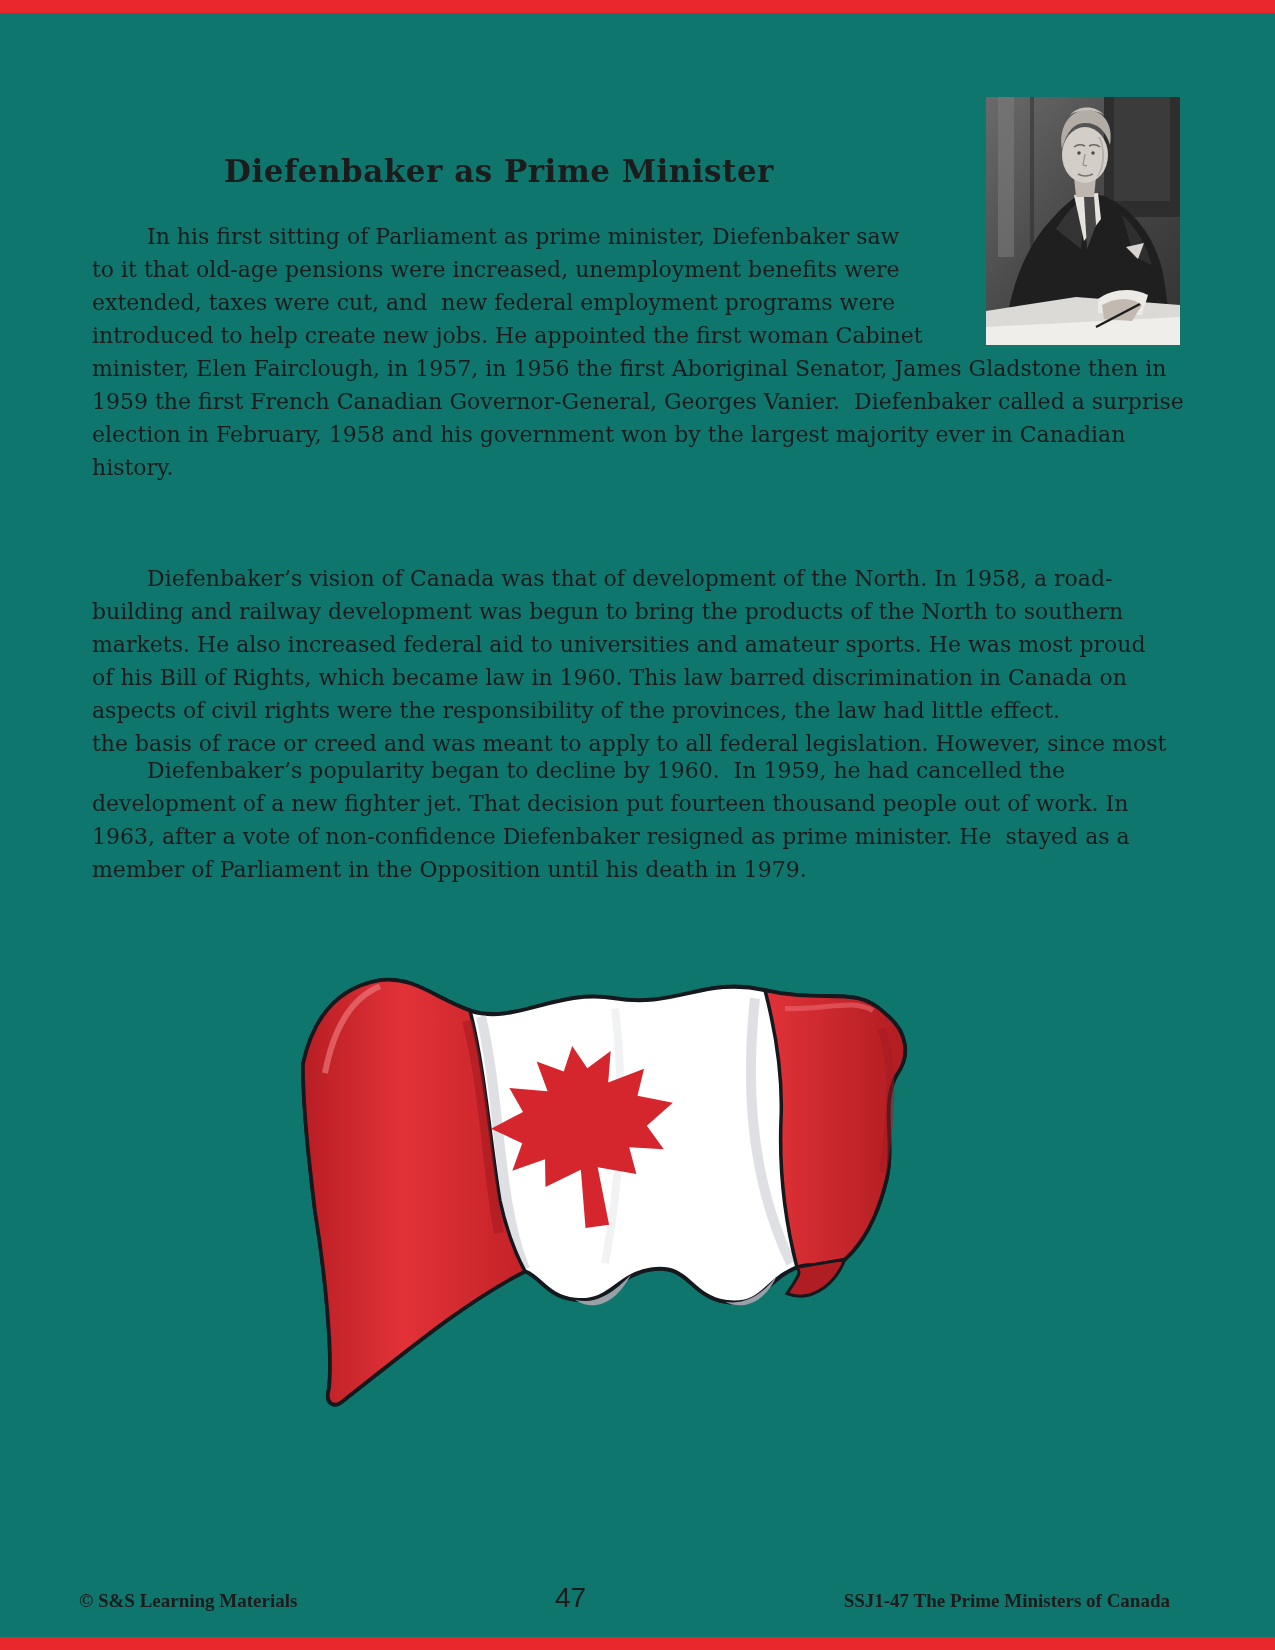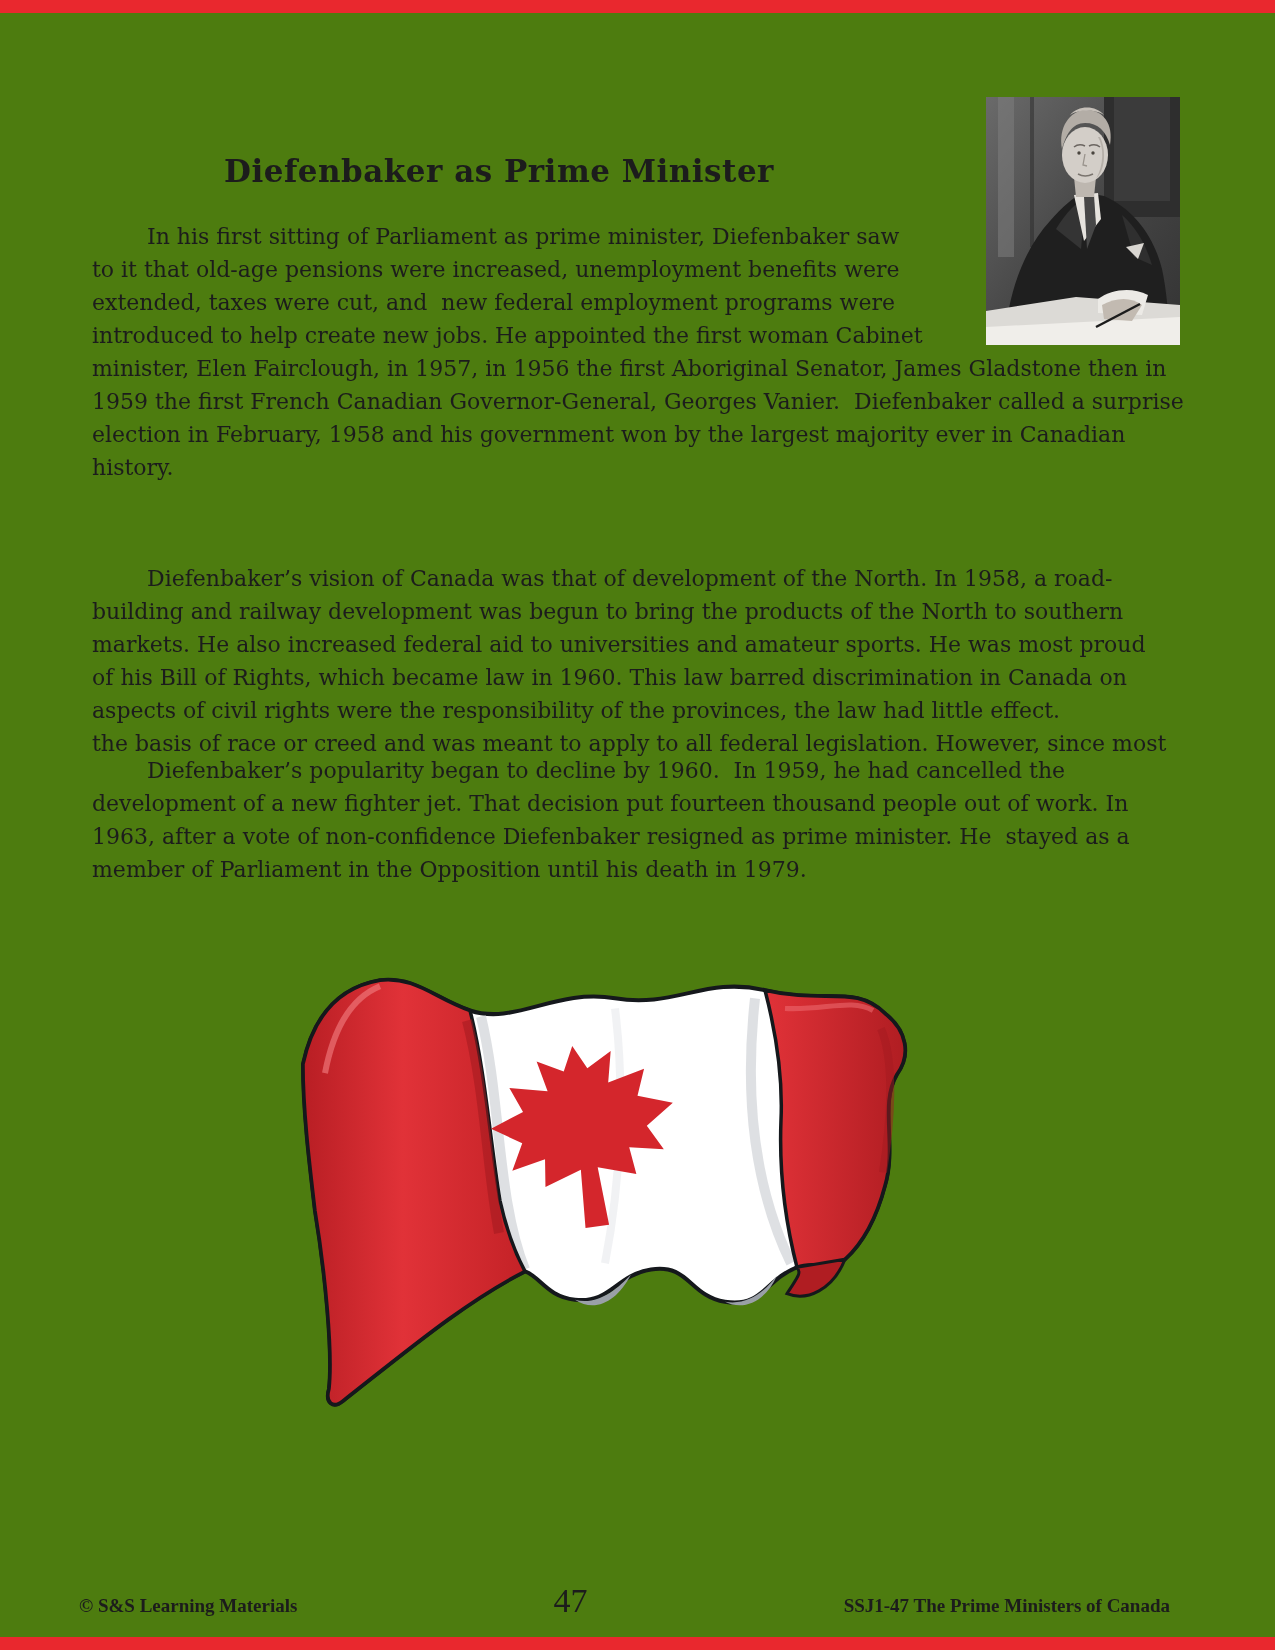--- a/index.html
+++ b/index.html
@@ -1,19 +1,19 @@
 <!DOCTYPE html>
 <html><head>
 <meta charset="utf-8">
 <style>
   html,body{margin:0;padding:0;background:#fff;}
   .page{
     position:relative;
     width:1275px;height:1650px;
-    background:#4d7c0f;
+    background:#0f766e;
     overflow:hidden;
     font-family:"DejaVu Serif", serif;
     color:#1c1c1c;
   }
   .edge-bar{position:absolute;left:0;width:1275px;height:13px;background:#e9282e;}
   .edge-bar.top{top:0;}
   .edge-bar.bottom{bottom:0;}
 
   .doc-title{
     position:absolute;left:92px;top:150px;width:814px;
@@ -42,21 +42,21 @@
 
   .footer{
     position:absolute;left:79px;top:1538px;width:1091px;
     display:flex;align-items:baseline;justify-content:space-between;margin-top:44px;
   }
   .footer .f-left,.footer .f-right{
     font-family:"Liberation Serif", serif;
     font-weight:bold;font-size:19px;
   }
   .footer .f-center{
-    font-size:34px;font-family:Liberation Serif, serif;
+    font-size:28px;font-family:Liberation Sans, sans-serif;
   }
 </style>
 </head>
 <body>
 
 <div class="page">
 
   <div class="edge-bar top"></div>
 
   <h1 class="doc-title">Diefenbaker as Prime Minister</h1>

